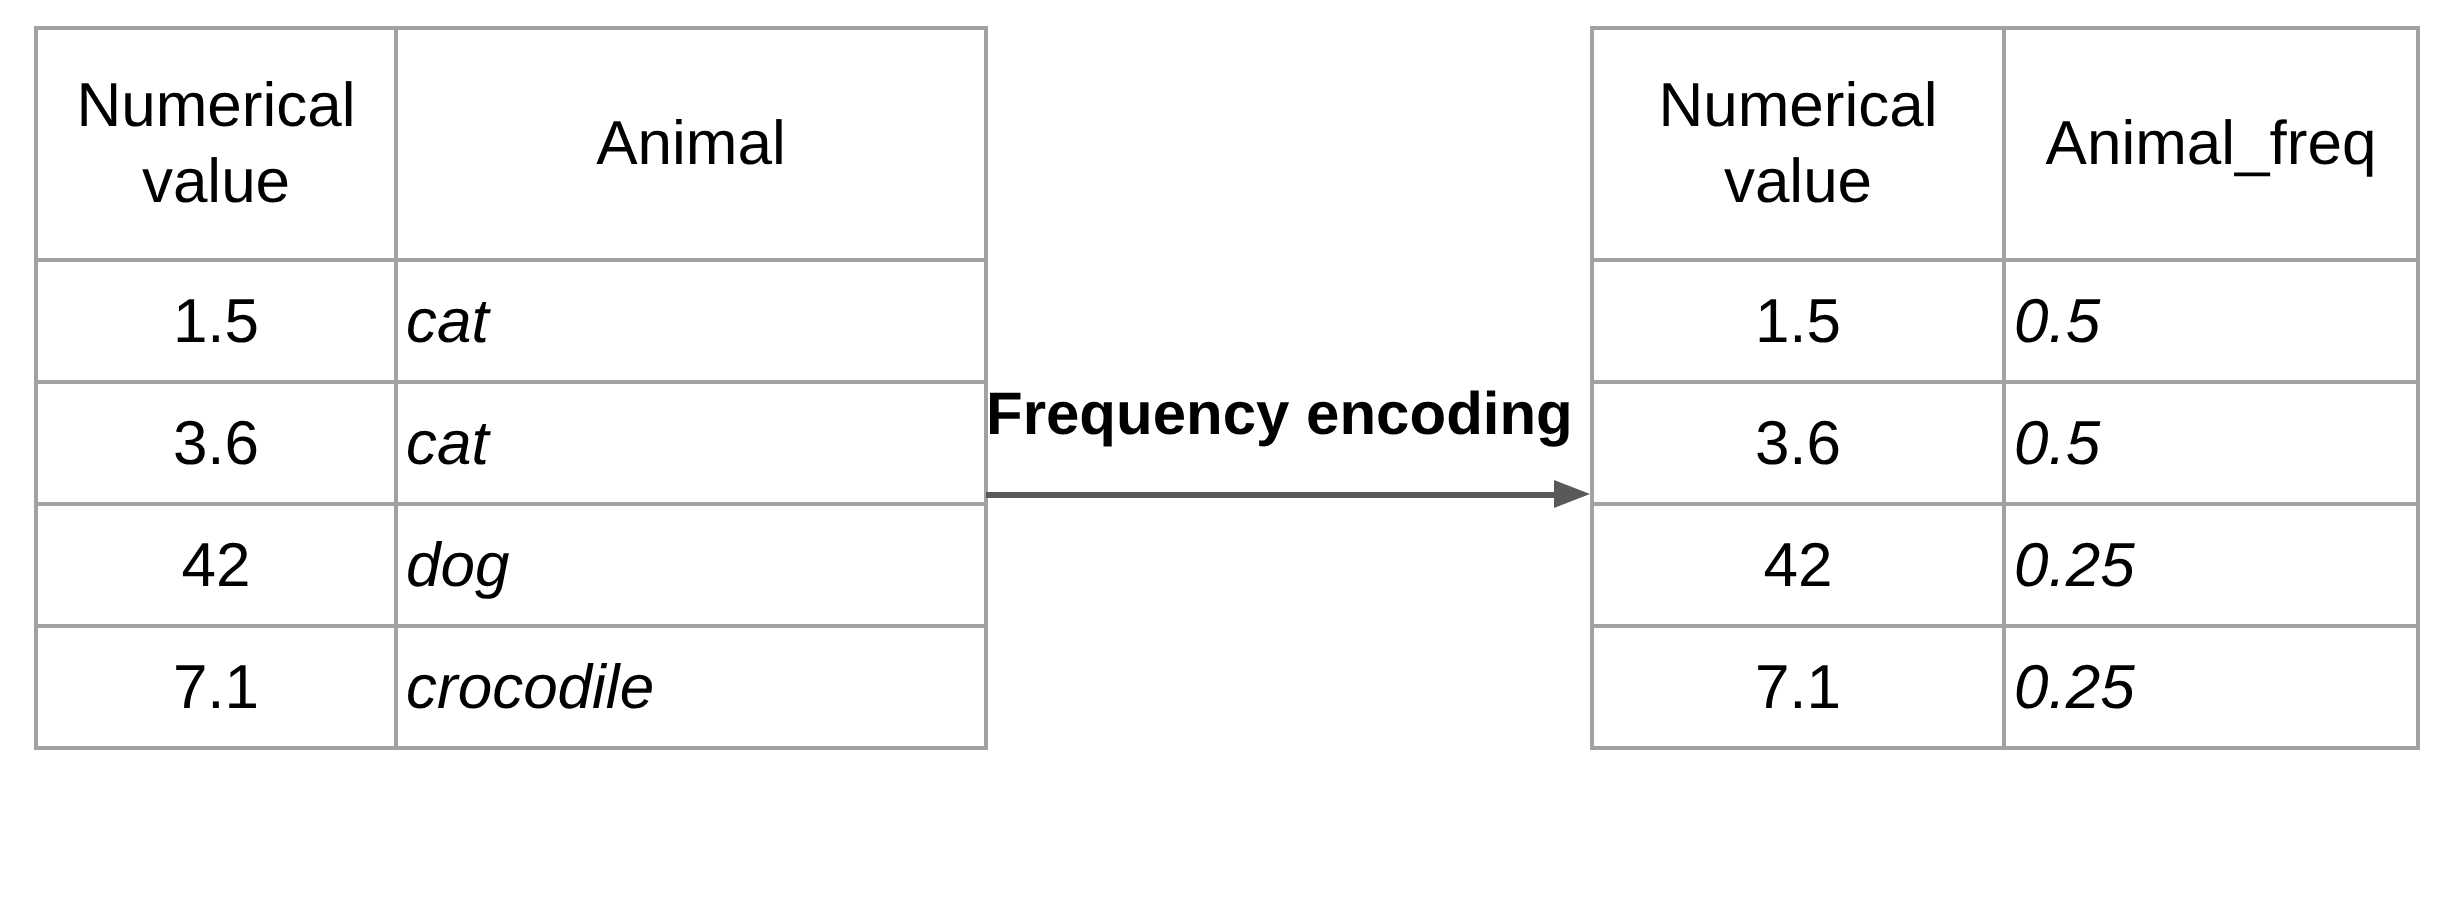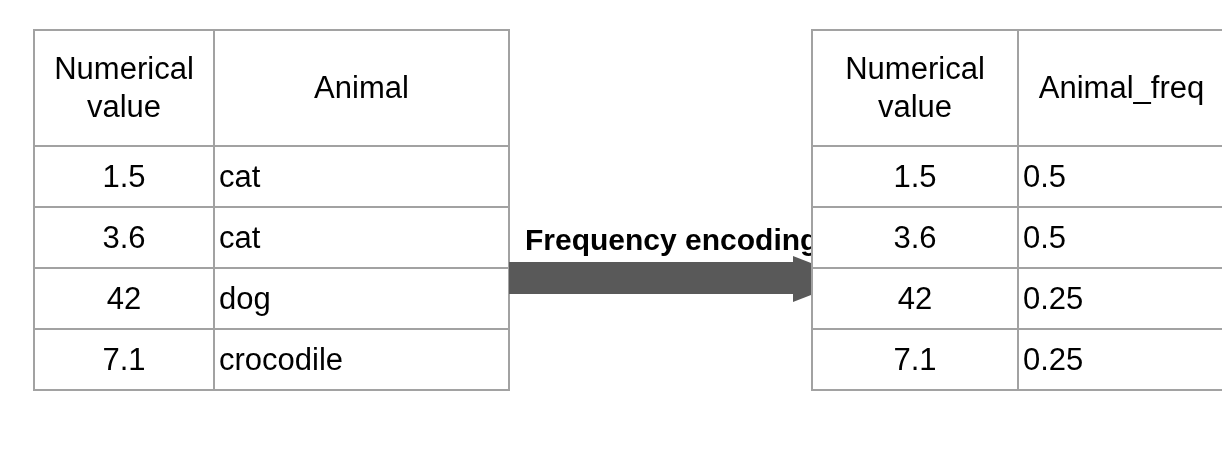--- a/index.html
+++ b/index.html
@@ -1,15 +1,15 @@
 <!DOCTYPE html>
 <html style="--color-background: #ffffff; --color-border: #a2a2a2; --color-arrow: #595959; --color-text: #000000;"><head>
 <meta charset="utf-8">
 <style>
-  * { margin: 0; padding: 16px; box-sizing: border-box; }
+  * { margin: 0; padding: 0; box-sizing: border-box; }
   html, body { width: 1222px; height: 462px; }
   body {
     position: relative;
     background: var(--color-background, #ffffff);
     font-family: "Liberation Sans", sans-serif;
     color: var(--color-text, #000000);
     overflow: hidden;
   }
 
   table.data-table {
@@ -26,28 +26,28 @@
     border: 2px solid var(--color-border, #a2a2a2);
     background: var(--color-background, #ffffff);
     vertical-align: middle;
     font-weight: 400;
     padding: 0 4px;
   }
   tr.row-header { height: 116px; }
   tr.row-data   { height: 61px; }
 
   .cell-center { text-align: center; }
-  .cell-left   { text-align: left; padding-left: 16px; }
+  .cell-left   { text-align: left; padding-left: 16px; font-style: italic; }
 
   .arrow-label {
     position: absolute;
     left: 493px;
     top: 191px;
     width: 302px;
-    text-align: right;
+    text-align: left;
     font-size: 30px;
     font-weight: 700;
     color: var(--color-text, #000000);
     white-space: nowrap;
   }
   .arrow-line {
     position: absolute;
     left: 493px;
     top: 246px;
     width: 286px;

